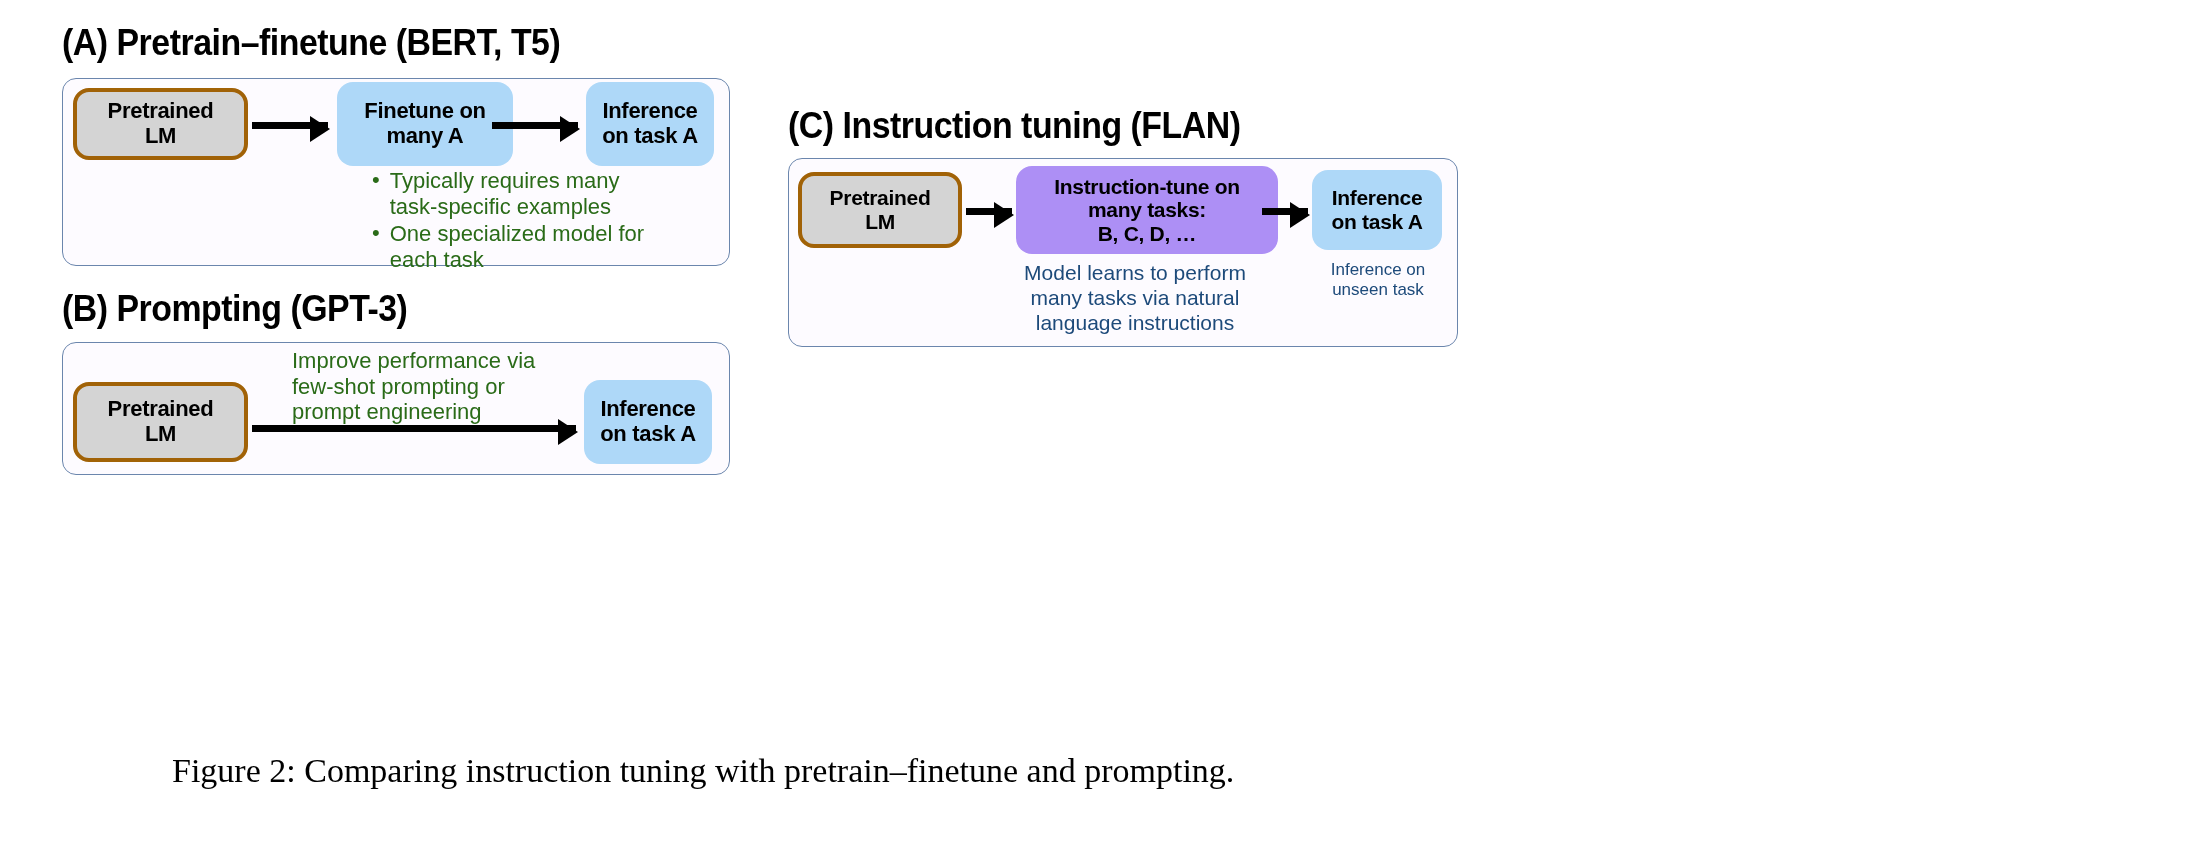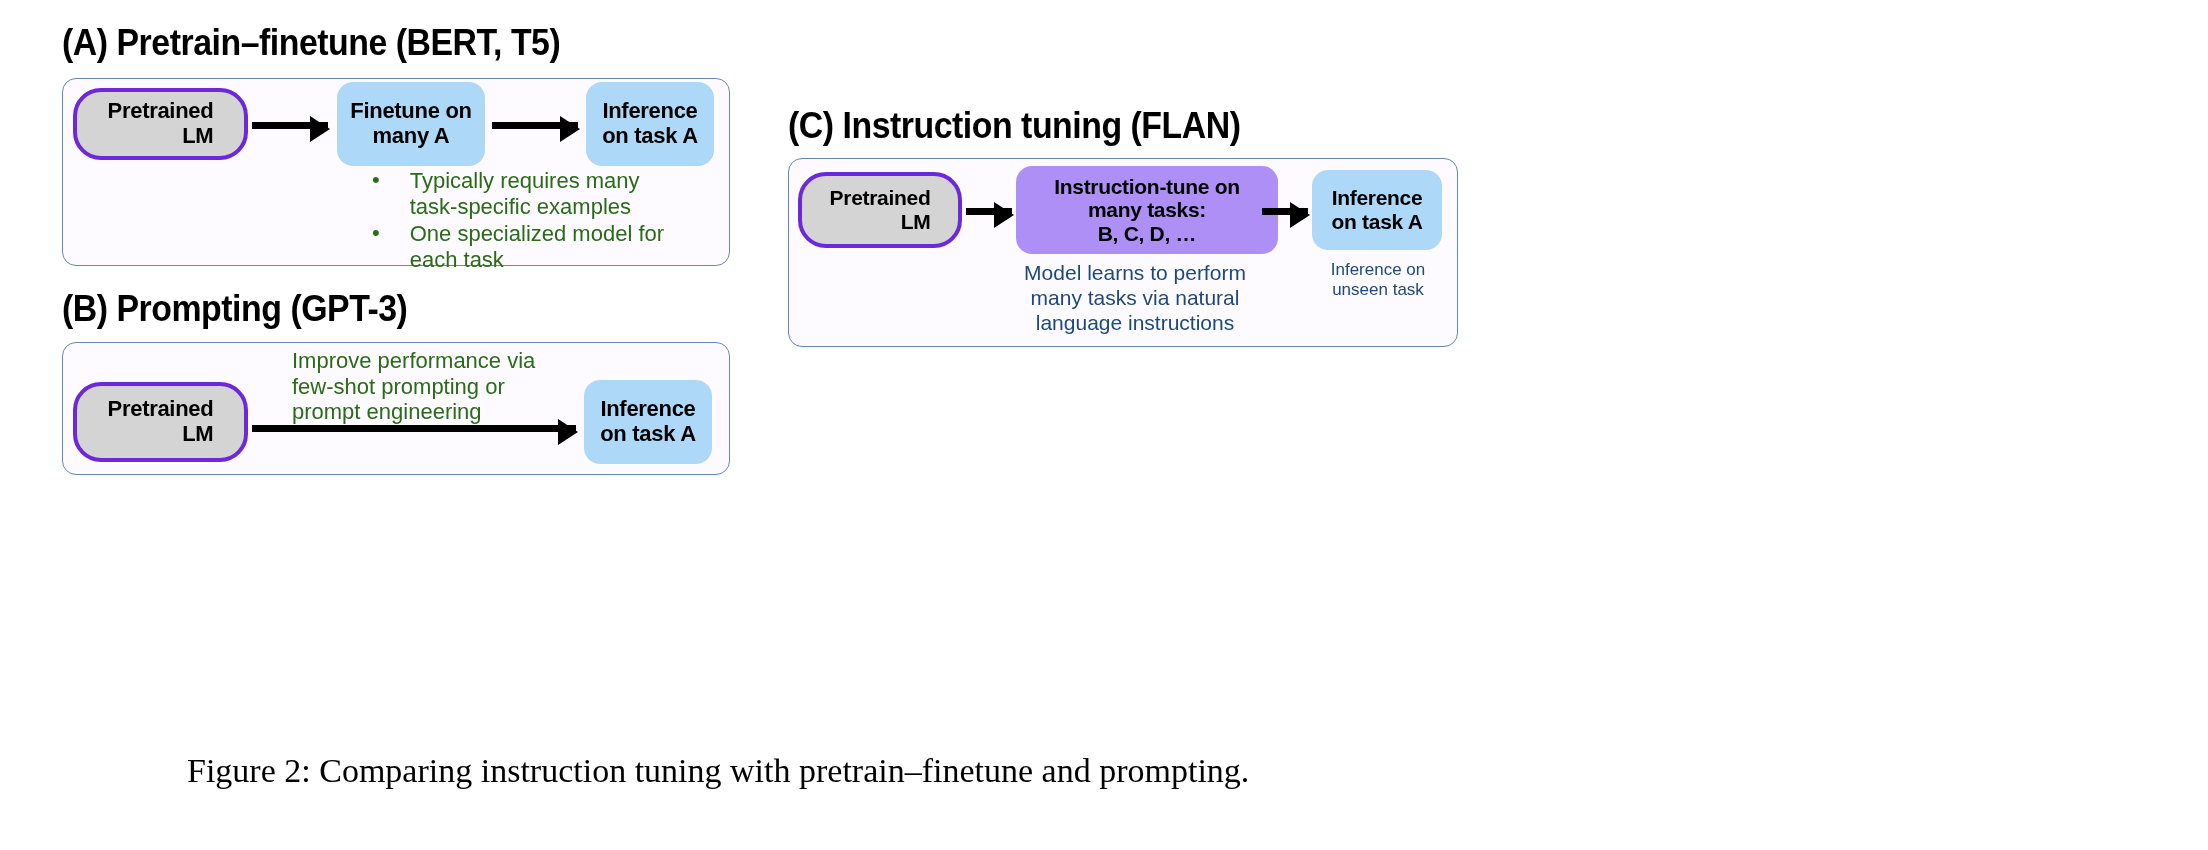--- a/index.html
+++ b/index.html
@@ -32,23 +32,22 @@
     align-items:center;
     justify-content:center;
     text-align:center;
     font-weight:bold;
     color:#000000;
     line-height:1.12;
     letter-spacing:-0.3px;
   }
   .node-gray{
     background:#d4d4d4;
-    border:4px solid #6d28d9;
-    border-radius:28px;
-    text-align:right;
+    border:4px solid #a16207;
+    border-radius:16px;
   }
   .node-blue{
     background:#aed8f8;
     border:none;
     border-radius:16px;
   }
   .node-purple{
     background:#ad8ff5;
     border:none;
     border-radius:16px;
@@ -85,46 +84,45 @@
     display:flex;
     align-items:flex-start;
     margin-bottom:2px;
   }
   .bullet-dot{
     flex:0 0 auto;
     margin-right:10px;
     font-size:22px;
     line-height:1.05;
   }
-  .bullet-text{flex:1 1 auto;margin-left:20px;}
+  .bullet-text{flex:1 1 auto;}
   .caption{
     position:absolute;
     font-family:"Liberation Serif", serif;
     color:#000000;
     white-space:nowrap;
-    margin-left:15px;
   }
 </style>
 </head>
 <body>
 
 <div class="panel-title" style="left:62px; top:22px; font-size:36px;">(A) Pretrain–finetune (BERT, T5)</div>
 
 <div class="panel" style="left:62px; top:78px; width:668px; height:188px;"></div>
 
 <div class="node node-gray" style="left:73px; top:88px; width:175px; height:72px; font-size:22px;">
   <div>
     <div>Pretrained</div>
     <div>LM</div>
   </div>
 </div>
 
 <div class="arrow" style="left:252px; top:122px; width:76px;"></div>
 
-<div class="node node-blue" style="left:337px; top:82px; width:148px; height:84px; font-size:22px;">
+<div class="node node-blue" style="left:337px; top:82px; width:176px; height:84px; font-size:22px;">
   <div>
     <div>Finetune on</div>
     <div>many A</div>
   </div>
 </div>
 
 <div class="arrow" style="left:492px; top:122px; width:86px;"></div>
 
 <div class="node node-blue" style="left:586px; top:82px; width:128px; height:84px; font-size:22px;">
   <div>

